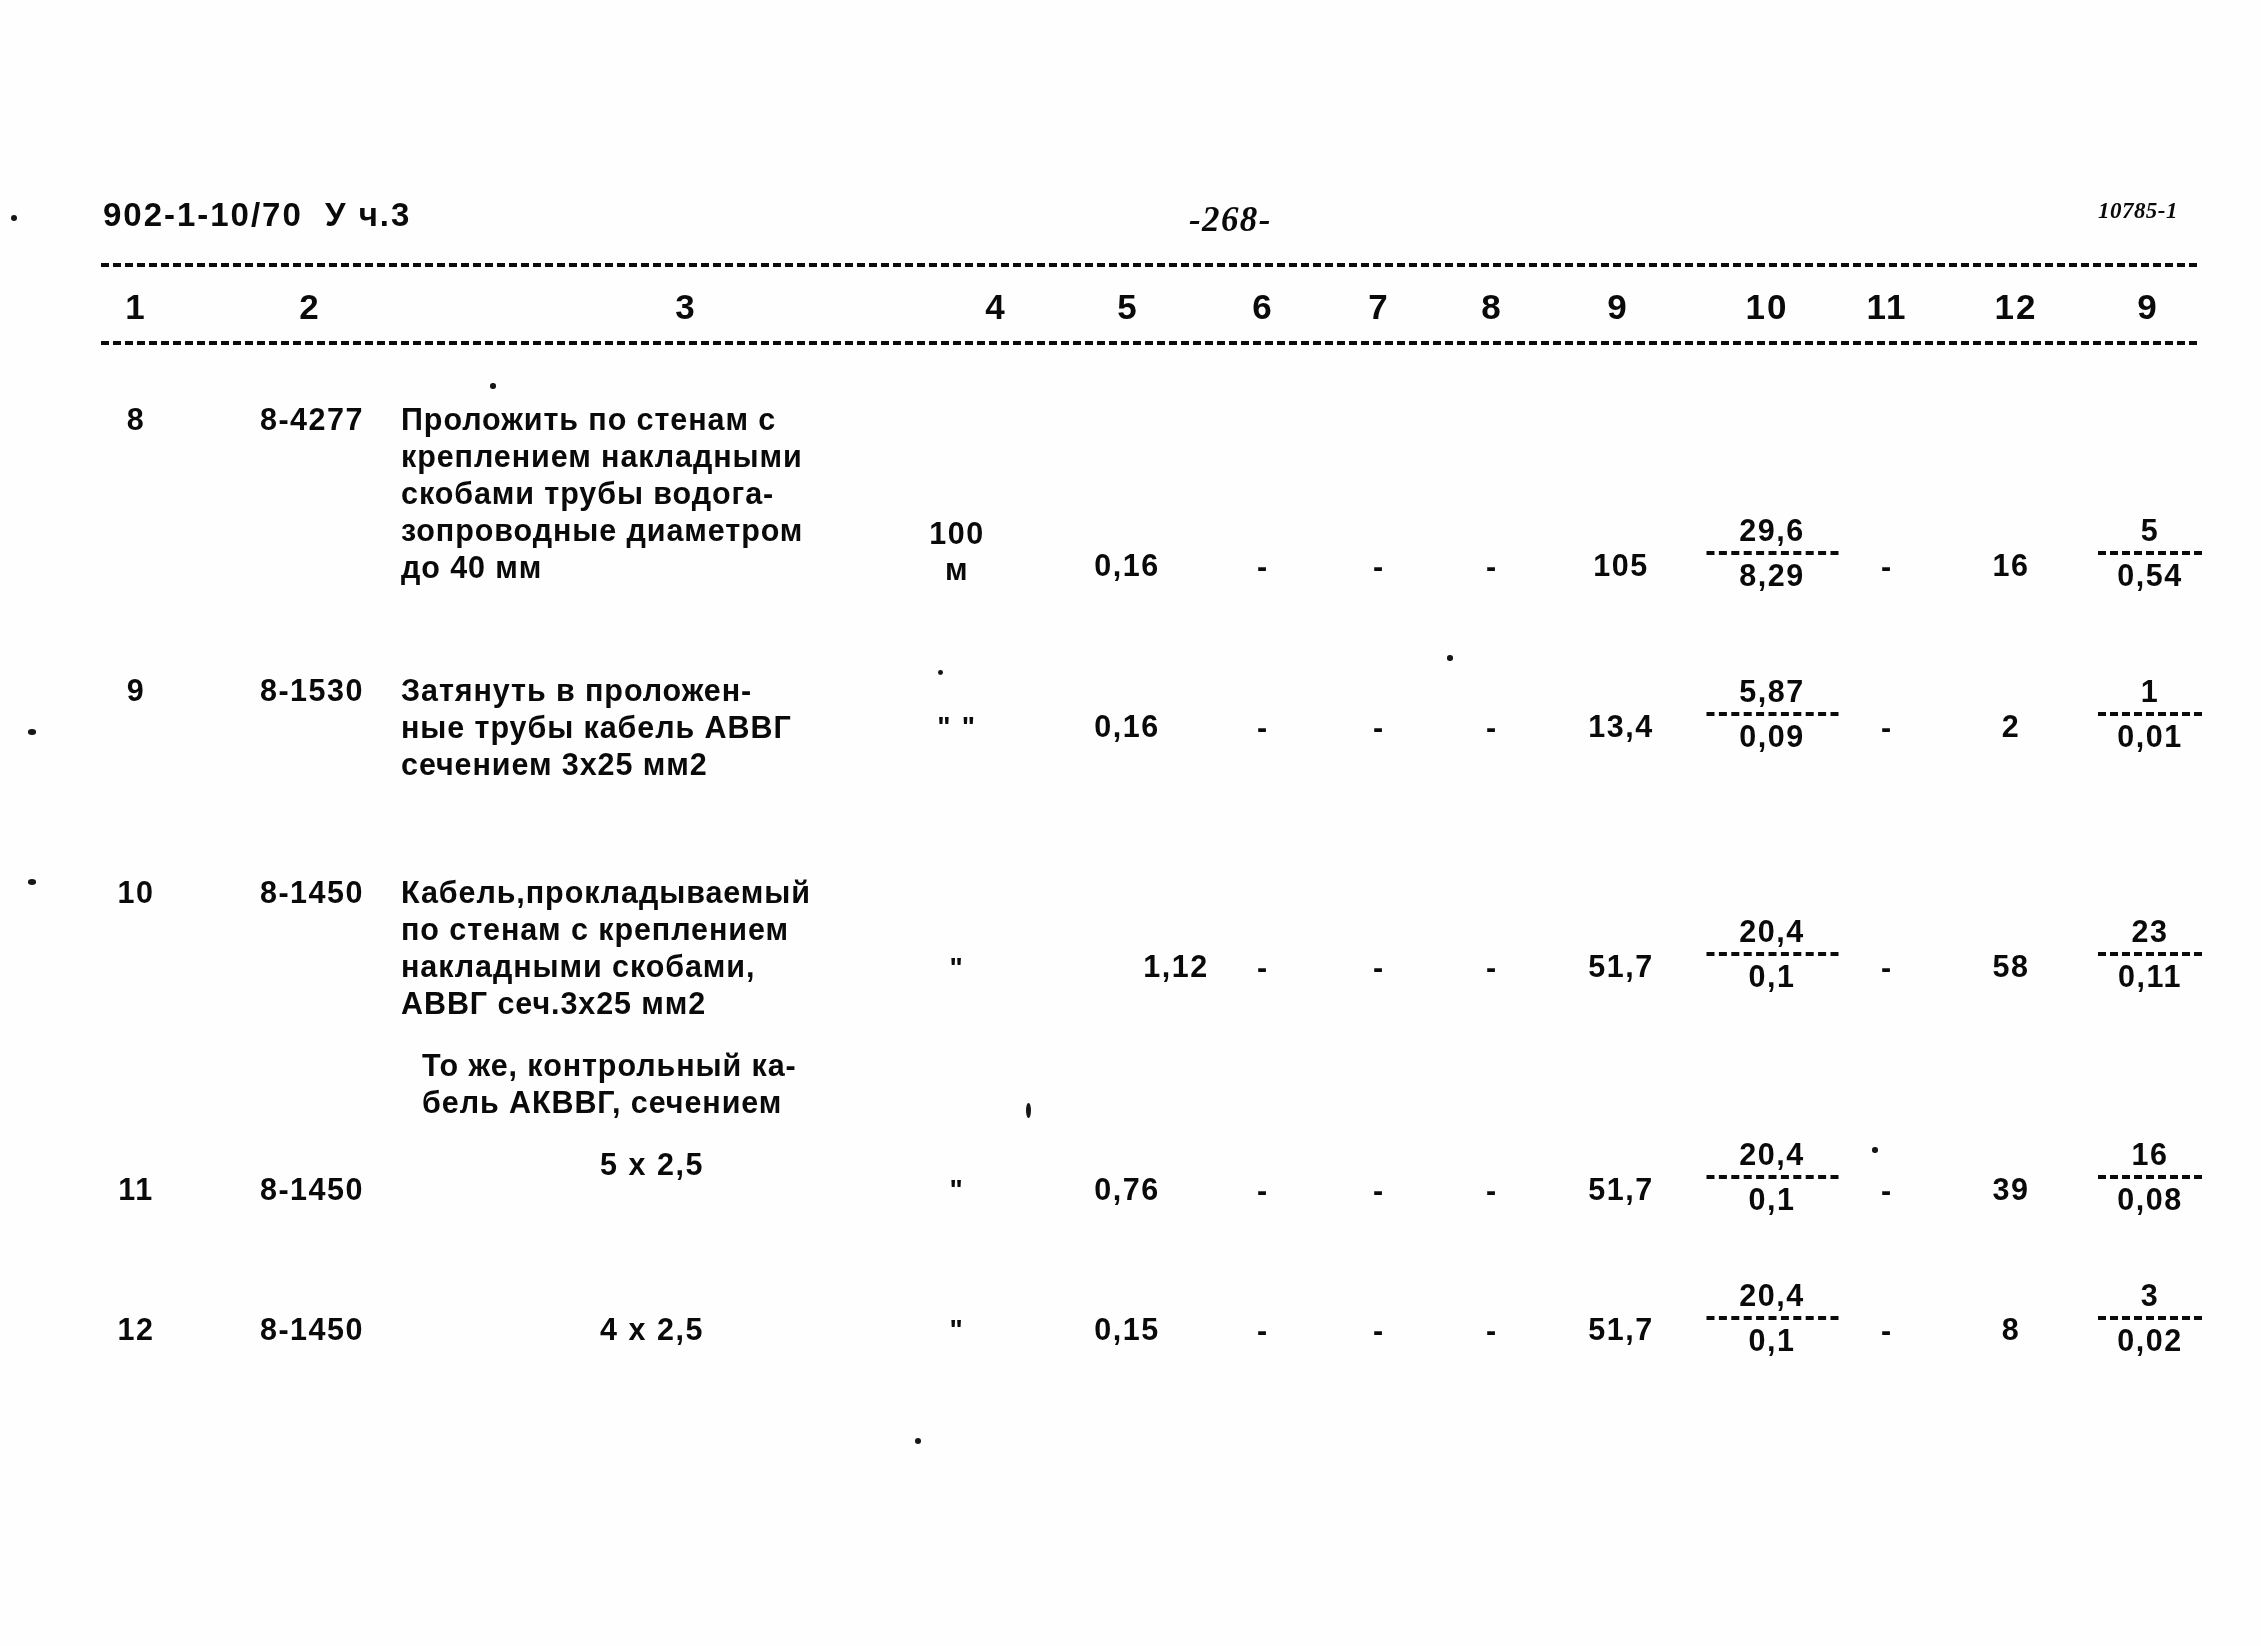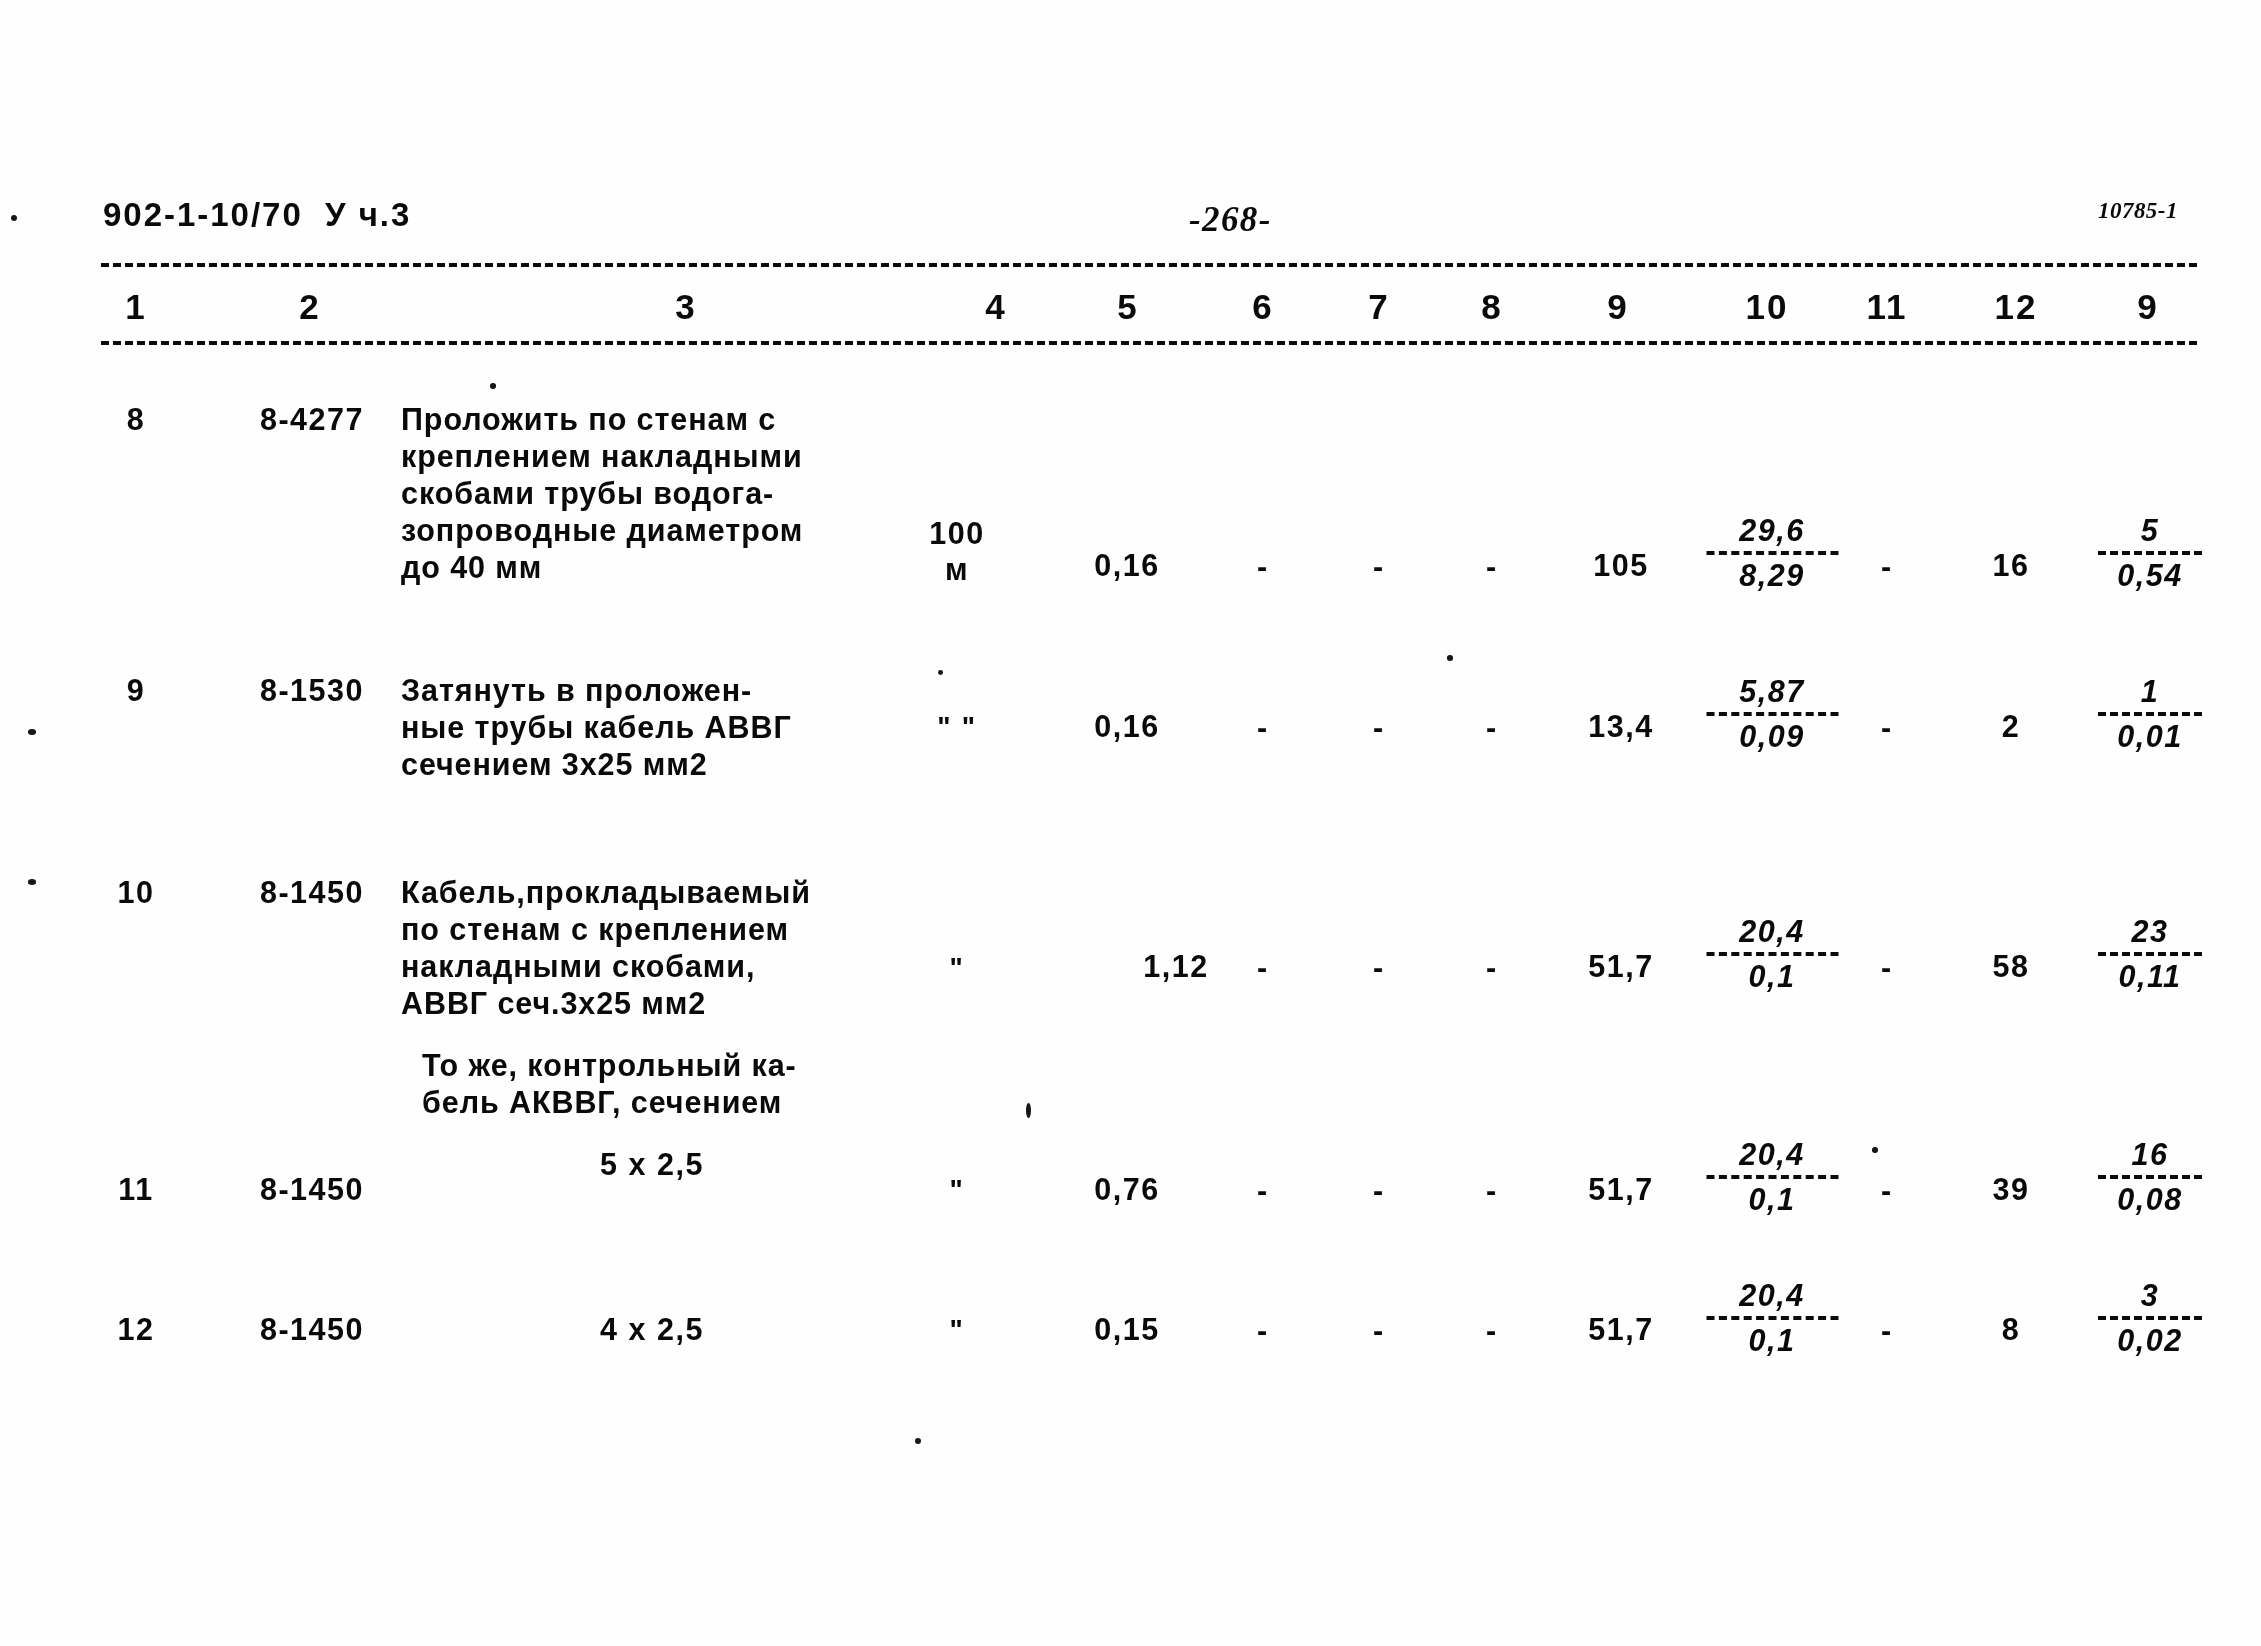--- a/index.html
+++ b/index.html
@@ -132,21 +132,20 @@
     transform: translateX(-50%);
     text-align: center;
     width: 173px;
   }
   .frac .num, .frac .den {
     font-size: 30.5px;
     font-weight: 700;
     letter-spacing: 0.05em;
     line-height: 35px;
     white-space: pre;
-    font-style: italic;
   }
   .frac .bar {
     height: 0;
     border-top: 4.9px dashed #0b0b0b;
     margin: 2.8px auto 2.8px auto;
     width: 132px;
   }
   .frac.narrow { width: 132px; }
   .frac.narrow .bar { width: 104px; }
 

